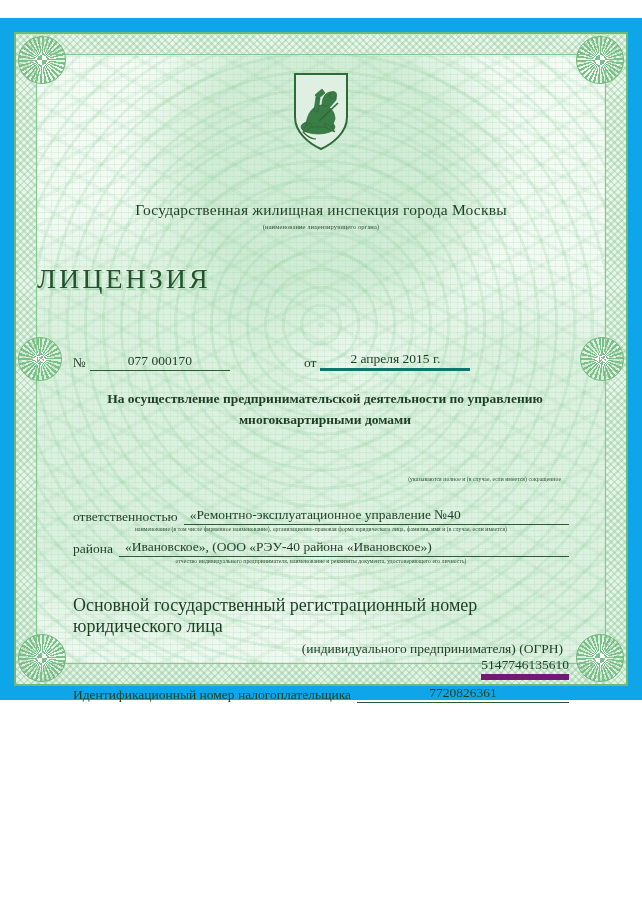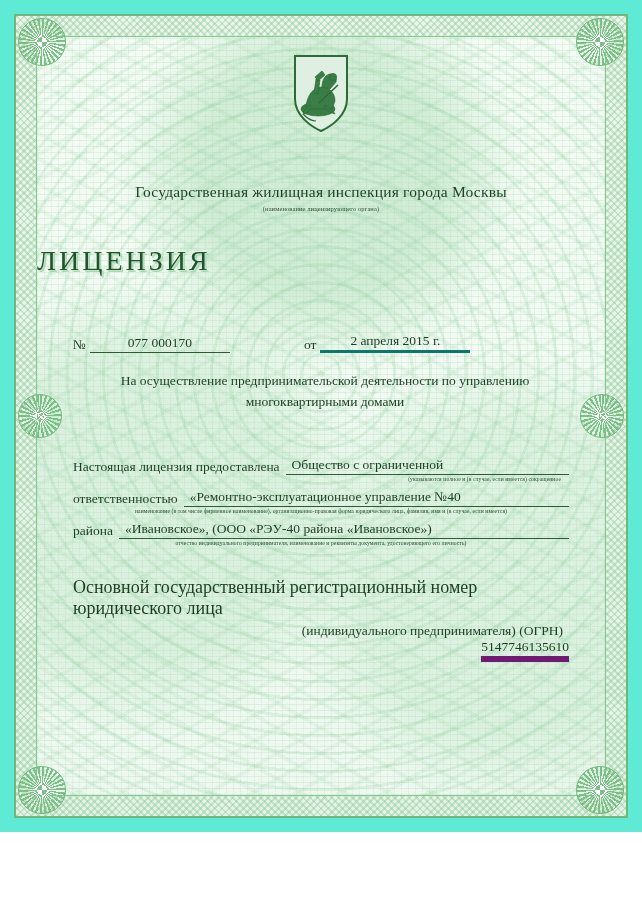--- a/index.html
+++ b/index.html
@@ -11,23 +11,24 @@
     width: 642px;
     height: 907px;
     font-family: "Liberation Serif", serif;
     color: #1d3d22;
     overflow: hidden;
   }
 
   .page {
     position: relative;
     width: 642px;
-    height: 832px;
-    background: #5eead4;
-    box-sizing: border-box;
+    height: 682px;
+    background: #0ea5e9;
+    box-sizing: border-box;
+    margin-top: 18px;
   }
 
   
   .border-outer {
     position: absolute;
     left: 14px;
     top: 14px;
     right: 14px;
     bottom: 14px;
     border: 2px solid #6fb87a;
@@ -200,20 +201,21 @@
   }
 
   .purpose {
     position: absolute;
     left: 48px;
     right: 40px;
     top: 334px;
     text-align: center;
     font-size: 13.5px;
     line-height: 1.55;
+    font-weight: bold;
   }
 
   .block {
     position: absolute;
     left: 36px;
     right: 36px;
   }
   .line-row {
     display: flex;
     align-items: flex-end;
@@ -313,24 +315,20 @@
       <span class="lbl2">от</span>
       <span class="val2">2 апреля 2015 г.</span>
     </div>
 
     <div class="purpose">
       <div>На осуществление предпринимательской деятельности по управлению</div>
       <div>многоквартирными домами</div>
     </div>
 
     <div class="block b-licensee">
-      <div class="line-row">
-        <span class="lead">Настоящая лицензия предоставлена</span>
-        <span class="fill left">Общество с ограниченной</span>
-      </div>
       <div class="caption right-al">(указываются полное и (в случае, если имеется) сокращенное</div>
     </div>
 
     <div class="block b-name1">
       <div class="line-row">
         <span class="lead">ответственностью</span>
         <span class="fill left">«Ремонтно-эксплуатационное управление №40</span>
       </div>
       <div class="caption">наименование (в том числе фирменное наименование), организационно-правовая форма юридического лица, фамилия, имя и (в случае, если имеется)</div>
     </div>
@@ -344,15 +342,21 @@
     </div>
 
     <div class="block b-ogrn">
       <div class="ogrn-l1">Основной государственный регистрационный номер юридического лица</div>
       <div class="ogrn-row">
         <span class="lead">(индивидуального предпринимателя) (ОГРН)</span>
         <span class="fill">5147746135610</span>
       </div>
     </div>
 
+    <div class="block b-inn">
+      <div class="line-row">
+        <span class="lead">Идентификационный номер налогоплательщика</span>
+        <span class="fill">7720826361</span>
+      </div>
+    </div>
 
   </div>
 </div>
 
 </body></html>

